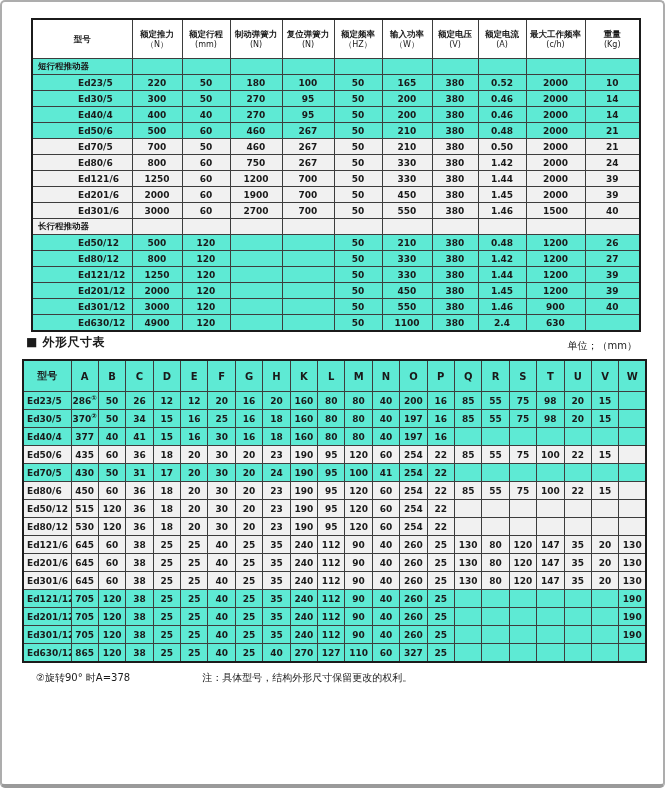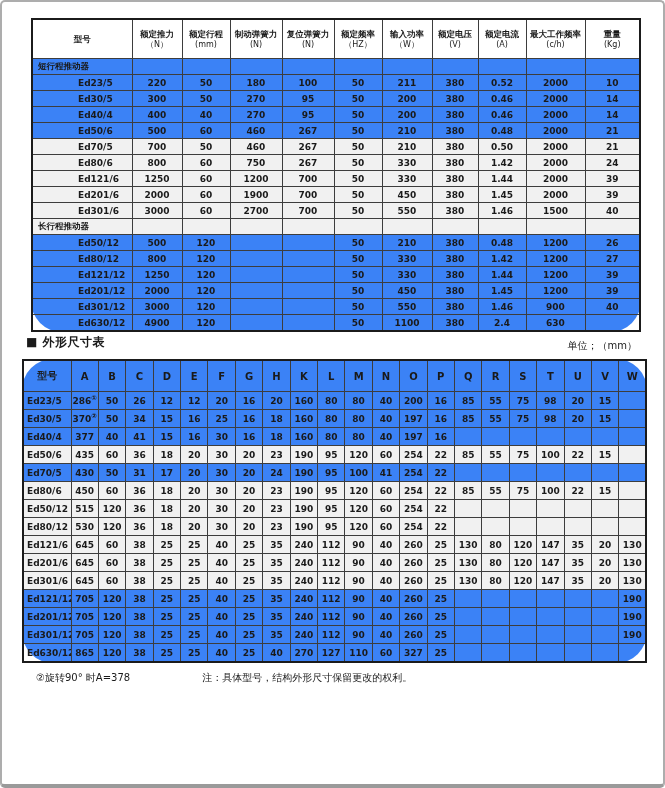--- a/index.html
+++ b/index.html
@@ -3,21 +3,21 @@
 <meta charset="utf-8">
 <style>
   html,body{margin:0;padding:0;background:#fff;}
   body{font-family:"DejaVu Sans","Liberation Sans",sans-serif;color:#1a1a1a;}
   .page{
     width:665px;height:788px;box-sizing:border-box;margin:0 auto;
     background:#fff;border:2px solid #adadad;border-bottom:4px solid #9a9a9a;
     border-radius:5px;padding:16px 20px 0 20px;overflow:hidden;
   }
   .section-title{font-size:12px;font-weight:700;letter-spacing:.5px;margin:2px 0 8px 4px;}
-  table{border-collapse:collapse;table-layout:fixed;background:#3b82f6;border-radius:31px;}
+  table{border-collapse:collapse;table-layout:fixed;background:#5eead4;}
   .tech-table{width:608px;margin-left:9px;border:2px solid #1b1b1b;}
   .dim-table{width:623px;margin-left:0;border:2px solid #1b1b1b;}
   th,td{border:1px solid #3d3d3d;text-align:center;white-space:nowrap;overflow:hidden;padding:0 1px;}
   .tech-table th{height:38px;vertical-align:middle;background:#fff;}
   .h-lbl{font-size:8.5px;font-weight:700;line-height:11px;}
   .h-unit{font-size:8px;font-weight:400;line-height:10px;}
   .tech-table td{height:15px;font-size:9px;font-weight:700;}
   .tech-table td.model{text-align:left;padding-left:45px;}
   .tech-table td.cat{text-align:left;padding-left:5px;font-size:8.5px;}
   .dim-table th{height:30px;font-size:10px;font-weight:700;vertical-align:middle;}
@@ -113,21 +113,21 @@
           <td></td>
           <td></td>
         </tr>
         <tr>
           <td class="model">Ed23/5</td>
           <td>220</td>
           <td>50</td>
           <td>180</td>
           <td>100</td>
           <td>50</td>
-          <td>211</td>
+          <td>165</td>
           <td>380</td>
           <td>0.52</td>
           <td>2000</td>
           <td>10</td>
         </tr>
         <tr>
           <td class="model">Ed30/5</td>
           <td>300</td>
           <td>50</td>
           <td>270</td>

